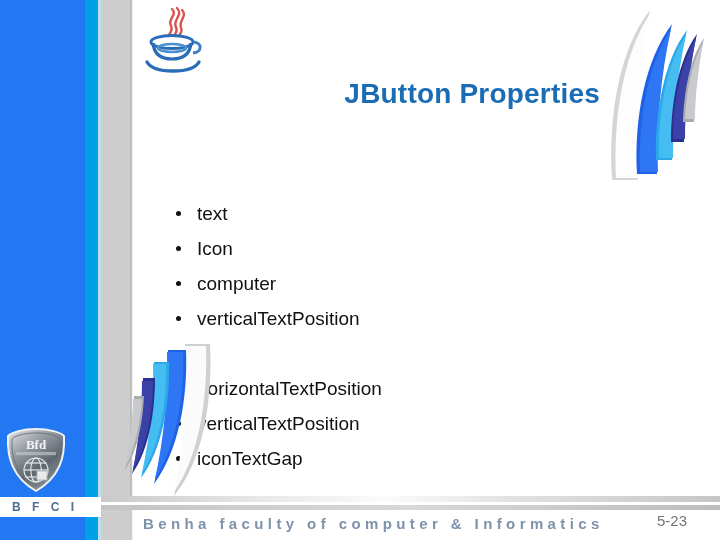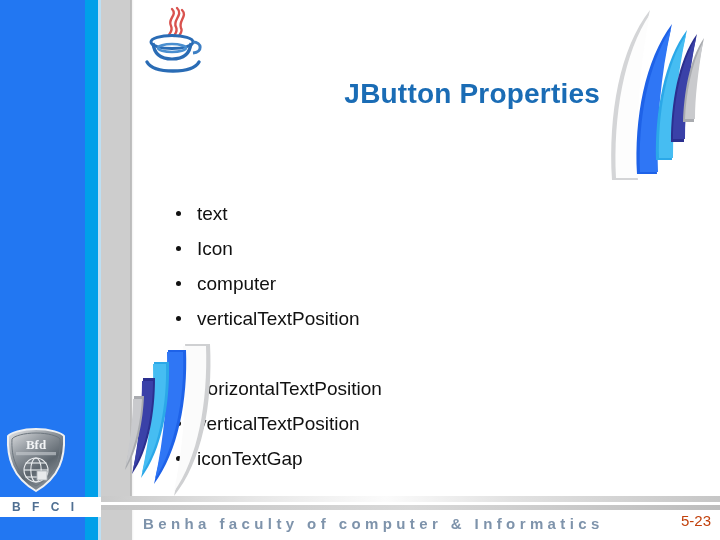--- a/index.html
+++ b/index.html
@@ -160,23 +160,22 @@
     font-size: 15px;
     font-weight: bold;
     color: #7e93ab;
     letter-spacing: 4.4px;
     white-space: nowrap;
   }
   .page-number {
     position: absolute;
     left: 657px; top: 512px;
     font-size: 15px;
-    color: #c2410c;
+    color: #737373;
     white-space: nowrap;
-    margin-left: 24px;
   }
 </style>
 </head>
 <body>
 
 <div id="slide">
 
   <div class="band-blue"></div>
   <div class="band-cyan"></div>
   <div class="band-pale"></div>

